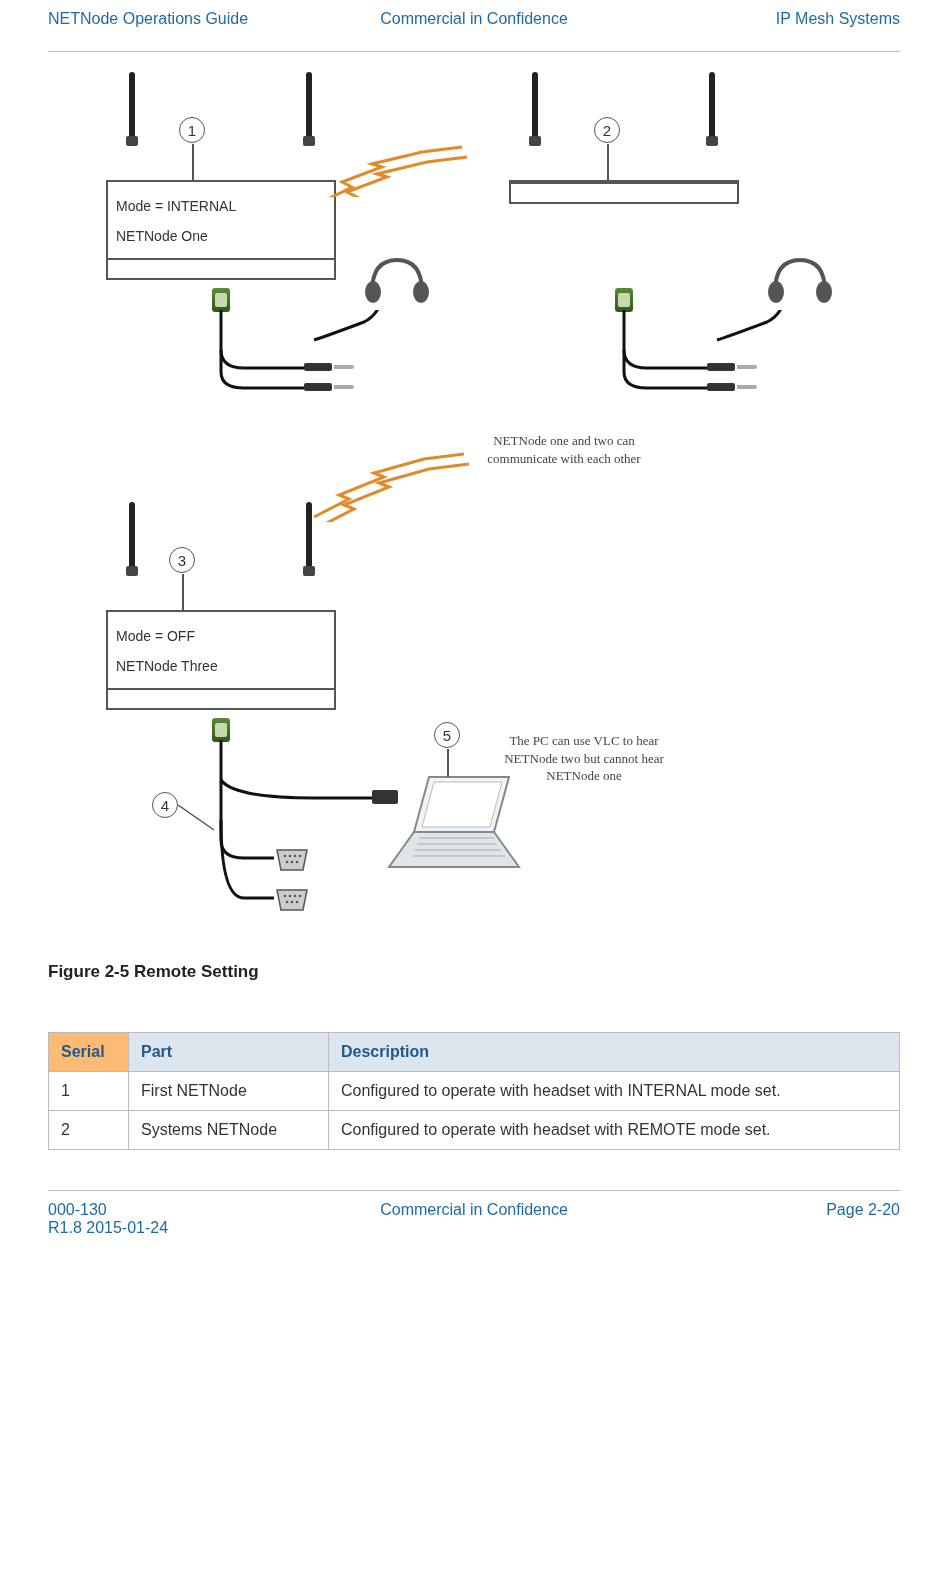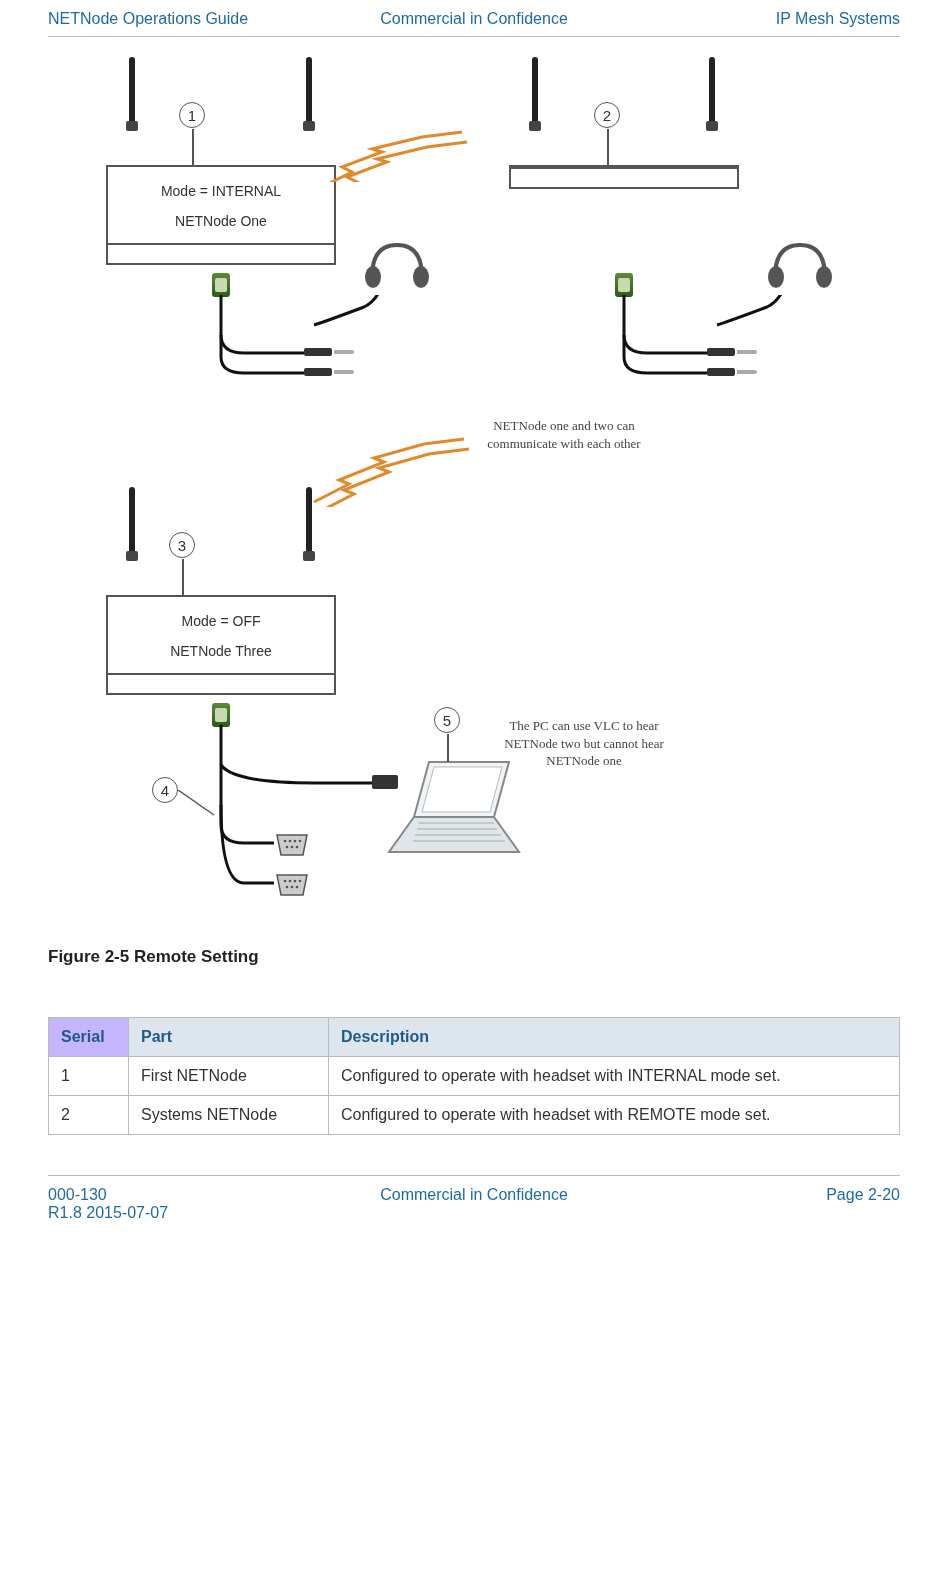--- a/index.html
+++ b/index.html
@@ -12,42 +12,41 @@
   }
   .page {
     padding: 10px 48px 20px 48px;
   }
   .header-row, .footer-row {
     display: flex;
     justify-content: space-between;
     color: #1f6aa5;
     font-size: 16px;
   }
-  .header-row { border-bottom: 1px solid #bbb; padding-bottom: 8px; margin-bottom: 20px; align-items: center; }
+  .header-row { border-bottom: 1px solid #bbb; padding-bottom: 23px; margin-bottom: 20px; align-items: center; }
   .footer-row { border-top: 1px solid #bbb; padding-top: 10px; margin-top: 40px; align-items: flex-start; }
   .header-col, .footer-col { width: 33%; }
   .header-col.center, .footer-col.center { text-align: center; }
   .header-col.right, .footer-col.right { text-align: right; }
 
   .diagram-area {
     position: relative;
     width: 800px;
     height: 880px;
     margin: 0 auto;
   }
   .node-box {
     position: absolute;
     width: 230px;
     border: 2px solid #555;
     background: #fff;
     font-family: Arial, sans-serif;
   }
   .node-body {
     padding: 16px 8px 14px 8px;
-    text-align: center;
     font-size: 14px;
     color: #333;
   }
   .node-body .mode { margin-bottom: 14px; }
   .node-bottom {
     border-top: 2px solid #555;
     height: 20px;
   }
   .antenna {
     position: absolute;
@@ -146,21 +145,21 @@
     border: 1px solid #bbb;
     padding: 10px 12px;
     text-align: left;
     vertical-align: top;
   }
   table.desc th {
     background: #dde6ef;
     color: #1f5a8a;
     font-weight: bold;
   }
-  table.desc th.serial { width: 80px; background:#c4b5fd;padding-left:12px;}
+  table.desc th.serial { width: 80px; background:#fdba74;padding-left:12px;}
   table.desc th.part { width: 200px; }
 </style>
 </head>
 <body>
 
 <div class="page">
   <div class="header-row">
     <div class="header-col">NETNode Operations Guide</div>
     <div class="header-col center">Commercial in Confidence</div>
     <div class="header-col right">IP Mesh Systems</div>
@@ -334,18 +333,18 @@
         <td>2</td>
         <td>Systems NETNode</td>
         <td>Configured to operate with headset with REMOTE mode set.</td>
       </tr>
     </tbody>
   </table>
 
   <div class="footer-row">
     <div class="footer-col">
       <div>000-130</div>
-      <div>R1.8 2015-07-07</div>
+      <div>R1.8 2015-01-24</div>
     </div>
     <div class="footer-col center">Commercial in Confidence</div>
     <div class="footer-col right">Page 2-20</div>
   </div>
 </div>
 
 </body></html>

